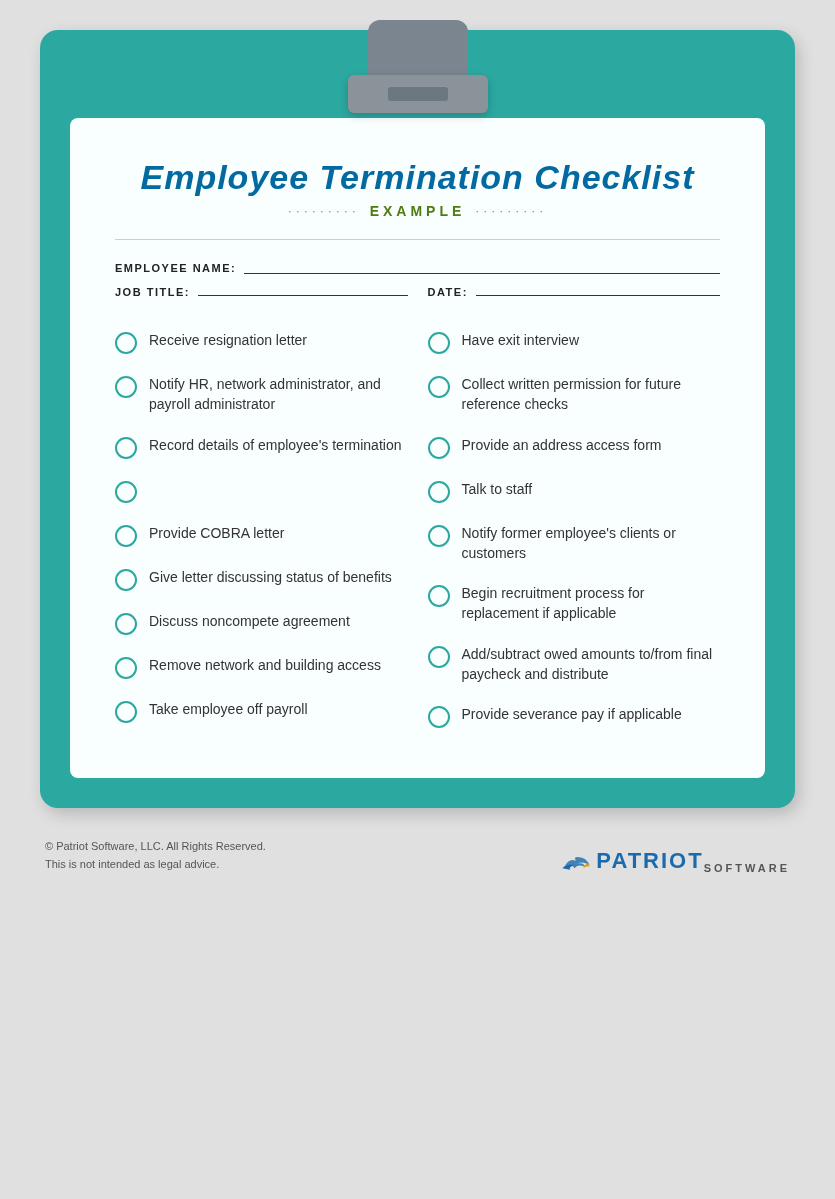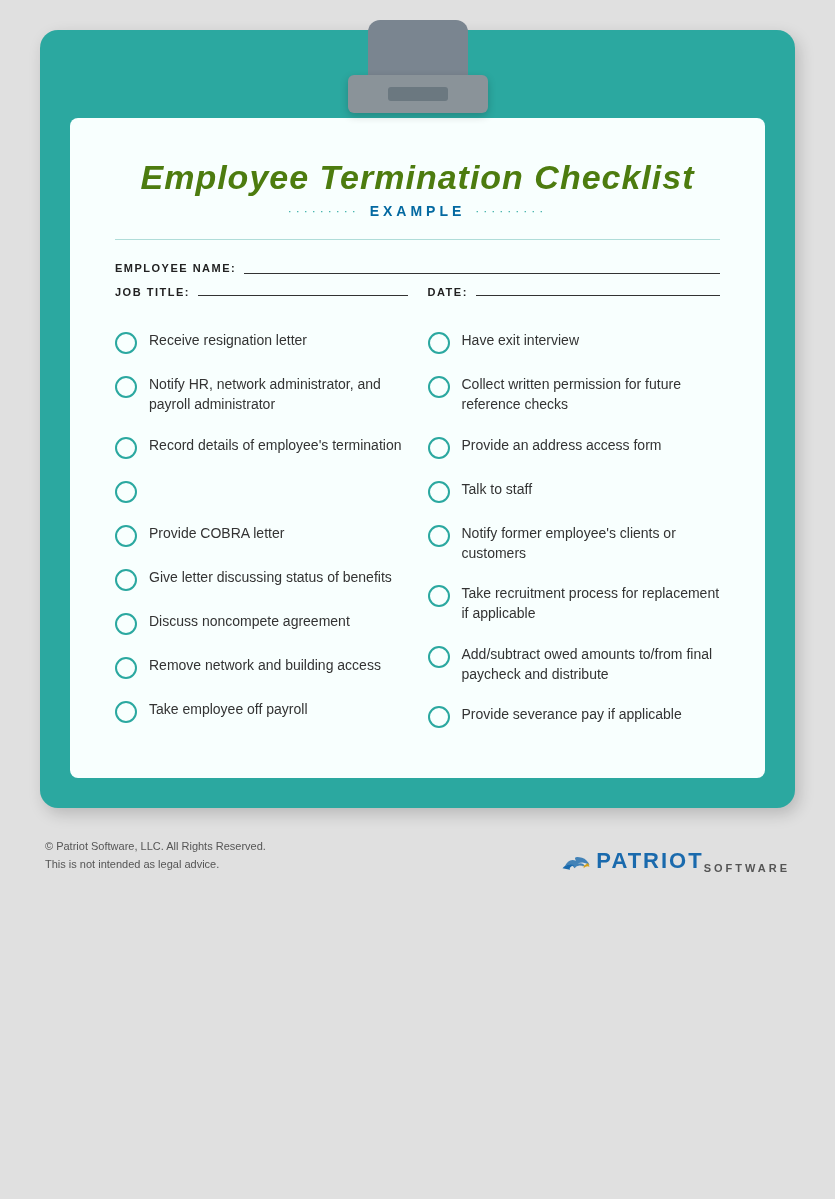--- a/index.html
+++ b/index.html
@@ -78,21 +78,21 @@
       border-radius: 8px;
       padding: 40px 45px 40px;
       width: 100%;
       position: relative;
       margin-top: 15px;
     }
 
     .title {
       font-size: 34px;
       font-weight: 900;
-      color: #4d7c0f;
+      color: #0369a1;
       text-align: center;
       font-style: italic;
       letter-spacing: 1px;
       margin-bottom: 6px;
     }
 
     .subtitle-row {
       display: flex;
       align-items: center;
       justify-content: center;
@@ -103,21 +103,21 @@
     .dots {
       color: #2ba8a0;
       font-size: 12px;
       letter-spacing: 4px;
     }
 
     .subtitle {
       font-size: 14px;
       font-weight: 700;
       letter-spacing: 4px;
-      color: #0369a1;
+      color: #4d7c0f;
     }
 
     .divider {
       border: none;
       border-top: 1.5px solid #b0ddd9;
       margin-bottom: 22px;
     }
 
     .field-row {
       display: flex;
@@ -335,21 +335,21 @@
           <div class="checklist-item">
       <div class="checkbox-circle"></div>
       <span class="item-text">Talk to staff</span>
     </div>
           <div class="checklist-item">
       <div class="checkbox-circle"></div>
       <span class="item-text">Notify former employee's clients or customers</span>
     </div>
           <div class="checklist-item">
       <div class="checkbox-circle"></div>
-      <span class="item-text">Take recruitment process for replacement if applicable</span>
+      <span class="item-text">Begin recruitment process for replacement if applicable</span>
     </div>
           <div class="checklist-item">
       <div class="checkbox-circle"></div>
       <span class="item-text">Add/subtract owed amounts to/from final paycheck and distribute</span>
     </div>
           <div class="checklist-item">
       <div class="checkbox-circle"></div>
       <span class="item-text">Provide severance pay if applicable</span>
     </div>
         </div>

